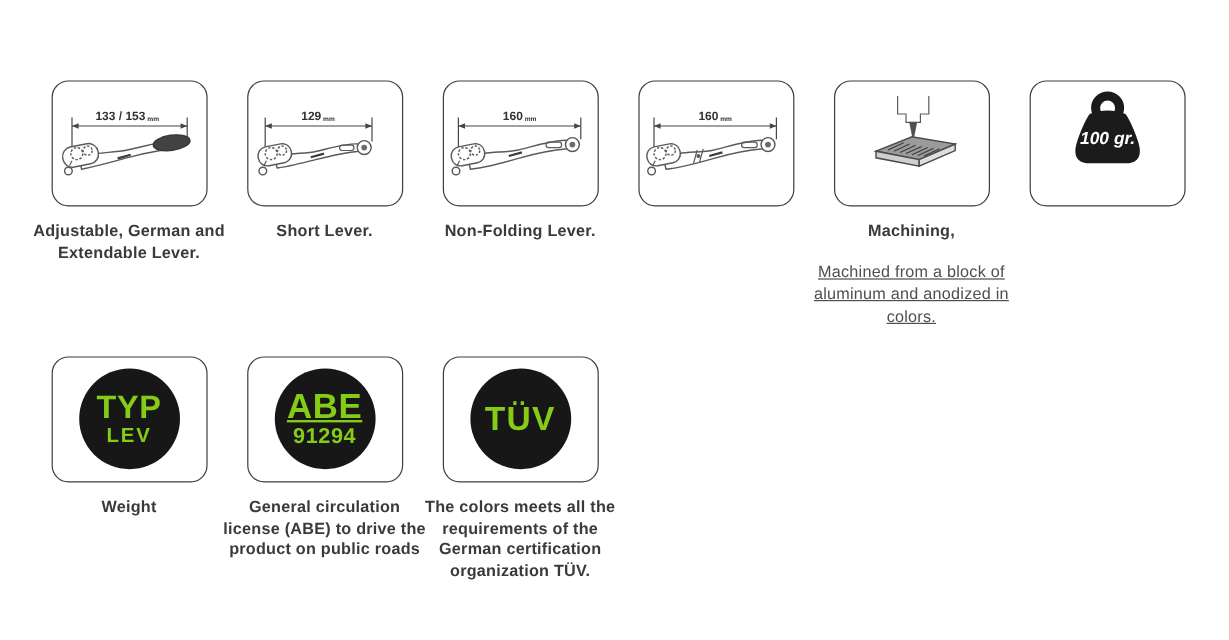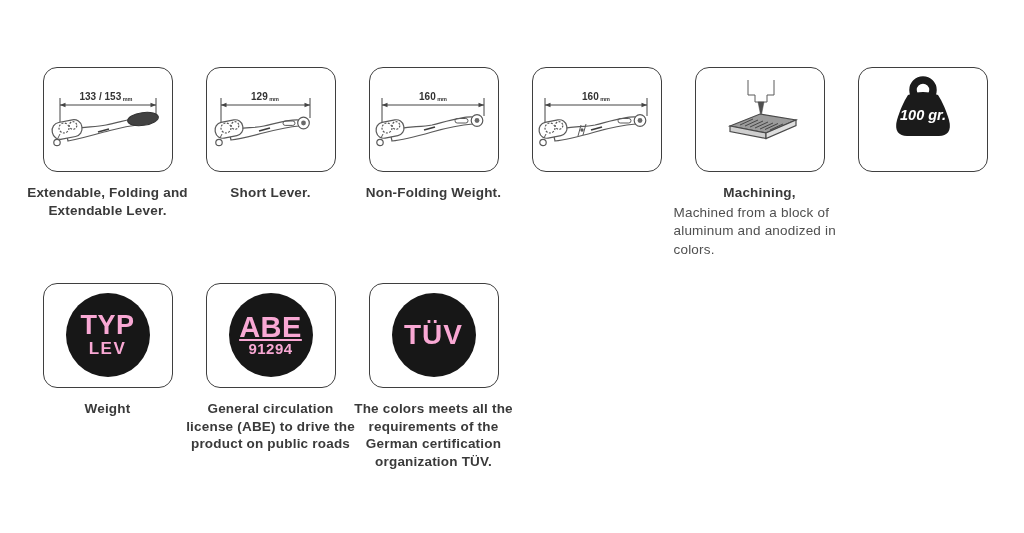--- a/index.html
+++ b/index.html
@@ -16,43 +16,43 @@
     overflow:hidden; flex-shrink:0;
   }
   .card svg { display:block; }
   .caption {
     margin-top:12px; width:172px; text-align:center;
     font-size:13.5px; font-weight:700; color:#3a3a3a;
     line-height:1.32; letter-spacing:0.2px;
   }
   .caption.narrow { width:162px; }
   .subcaption {
-    margin-top:2px; width:172px; 
+    margin-top:16px; width:172px; text-align:center;
     font-size:13.5px; font-weight:400; color:#4f4f4f;
-    line-height:1.38; letter-spacing:0.2px;
+    line-height:1.38; letter-spacing:0.2px;text-decoration:underline;
   }
   
   .dim-line { stroke:#454545; stroke-width:1; fill:none; }
   .dim-arrow { fill:#454545; }
   .dim-text { font:700 10px "Liberation Sans", sans-serif; fill:#333; }
   .dim-unit { font-size:5.5px; }
   .draw { stroke:#5a5a5a; stroke-width:1.2; fill:#ffffff; }
   .draw-thin { stroke:#5a5a5a; stroke-width:1; fill:none; }
   .serr { stroke:#5a5a5a; stroke-width:1.2; fill:#ffffff; stroke-dasharray:2 1.4; }
   .logo-dash { stroke:#3c3c3c; stroke-width:1.8; fill:none; }
   
   .badge-circle {
     width:84px; height:84px; border-radius:50%; background:#171717;
-    color:#f9a8d4; display:flex; flex-direction:column;
+    color:#84cc16; display:flex; flex-direction:column;
     align-items:center; justify-content:center; line-height:0.95;
   }
   .badge-l1 { font-weight:700; font-size:27px; letter-spacing:0.5px; }
   .badge-l2 { font-weight:700; font-size:17px; letter-spacing:1.5px; margin-top:2px;text-align:right; }
   .badge-abe .badge-l1 { font-size:29px;text-decoration:underline; }
-  .badge-abe .badge-l2 { font-size:15px; letter-spacing:0.5px; margin-top:1px; }
+  .badge-abe .badge-l2 { font-size:18px; letter-spacing:0.5px; margin-top:1px; }
   .badge-tuv .badge-l1 { font-size:28px; letter-spacing:1px;text-align:center; }
   .weight-text { font:italic 700 14.5px "Liberation Sans", sans-serif; fill:#ffffff; }
 </style>
 </head>
 <body>
 
 <div class="page">
   <div class="grid">
 
     <div class="row">
@@ -69,21 +69,21 @@
             <path class="draw" d="M22,64 C34,58 48,60 62,57 C76,54 86,51 94,50 L94,57 C82,58 72,61 60,64 C46,68 34,71 24,73 Z"></path>
             <ellipse cx="99" cy="51" rx="15.5" ry="6.4" fill="#424242" stroke="#333" stroke-width="1" transform="rotate(-8 99 51)"></ellipse>
             <rect class="draw" x="8" y="53" width="30" height="17" rx="8" transform="rotate(-11 23 61)"></rect>
             <circle class="serr" cx="20" cy="60" r="5"></circle>
             <circle class="serr" cx="29" cy="57.5" r="3.8"></circle>
             <path class="draw-thin" d="M14,70 L16,66"></path>
             <circle class="draw" cx="13" cy="74.5" r="3.2"></circle>
             <path class="logo-dash" d="M54,64 L65,61"></path>
           </svg>
         </div>
-        <div class="caption">Extendable, Folding and Extendable Lever.</div>
+        <div class="caption">Adjustable, German and Extendable Lever.</div>
       </div>
 
       <div class="cell">
         <div class="card">
           <svg width="128" height="103" viewBox="0 0 128 103">
             <line class="dim-line" x1="14" y1="30" x2="14" y2="56"></line>
             <line class="dim-line" x1="103" y1="30" x2="103" y2="50"></line>
             <line class="dim-line" x1="14" y1="37" x2="103" y2="37"></line>
             <polygon class="dim-arrow" points="14,37 19.5,34.7 19.5,39.3"></polygon>
             <polygon class="dim-arrow" points="103,37 97.5,34.7 97.5,39.3"></polygon>
@@ -117,21 +117,21 @@
             <circle class="draw" cx="107" cy="52.5" r="5.8"></circle>
             <circle cx="107" cy="52.5" r="2.4" fill="#6a6a6a"></circle>
             <rect class="draw" x="6" y="53" width="28" height="16" rx="7.5" transform="rotate(-11 20 61)"></rect>
             <circle class="serr" cx="17" cy="60" r="5"></circle>
             <circle class="serr" cx="26" cy="57.5" r="3.8"></circle>
             <path class="draw-thin" d="M11,70 L13,66"></path>
             <circle class="draw" cx="10" cy="74.5" r="3.2"></circle>
             <path class="logo-dash" d="M54,62 L65,59"></path>
           </svg>
         </div>
-        <div class="caption">Non-Folding Weight.</div>
+        <div class="caption">Non-Folding Lever.</div>
       </div>
 
       <div class="cell">
         <div class="card">
           <svg width="128" height="103" viewBox="0 0 128 103">
             <line class="dim-line" x1="12" y1="30" x2="12" y2="56"></line>
             <line class="dim-line" x1="114" y1="30" x2="114" y2="48"></line>
             <line class="dim-line" x1="12" y1="37" x2="114" y2="37"></line>
             <polygon class="dim-arrow" points="12,37 17.5,34.7 17.5,39.3"></polygon>
             <polygon class="dim-arrow" points="114,37 108.5,34.7 108.5,39.3"></polygon>

